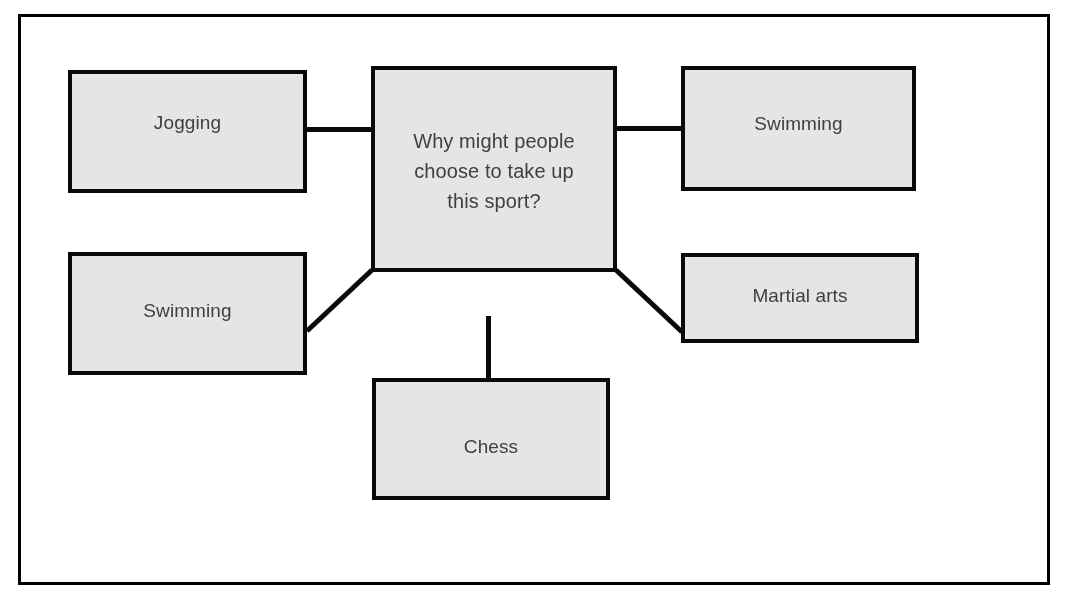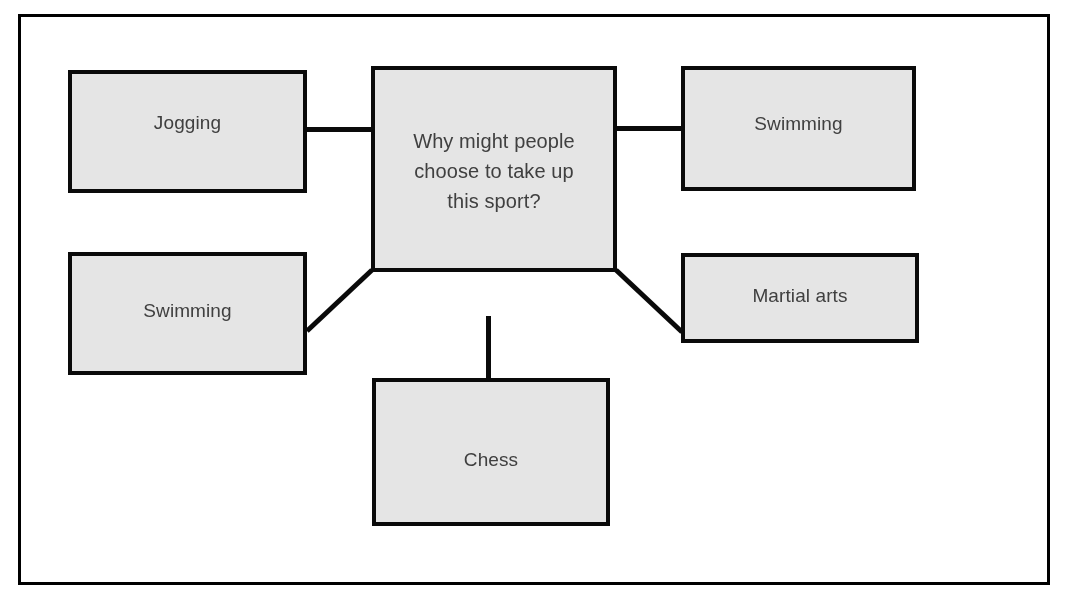--- a/index.html
+++ b/index.html
@@ -87,21 +87,21 @@
     top: -2px;
   }
   #node-martial-arts {
     left: 681px; top: 253px; width: 238px; height: 90px;
   }
   #node-martial-arts .node-label {
     position: relative;
     top: -2px;
   }
   #node-chess {
-    left: 372px; top: 378px; width: 238px; height: 148px;
+    left: 372px; top: 378px; width: 238px; height: 122px;
   }
   #node-chess .node-label {
     position: relative;
     top: 8px;
   }
 </style>
 </head>
 <body>
 
 <div id="canvas">

